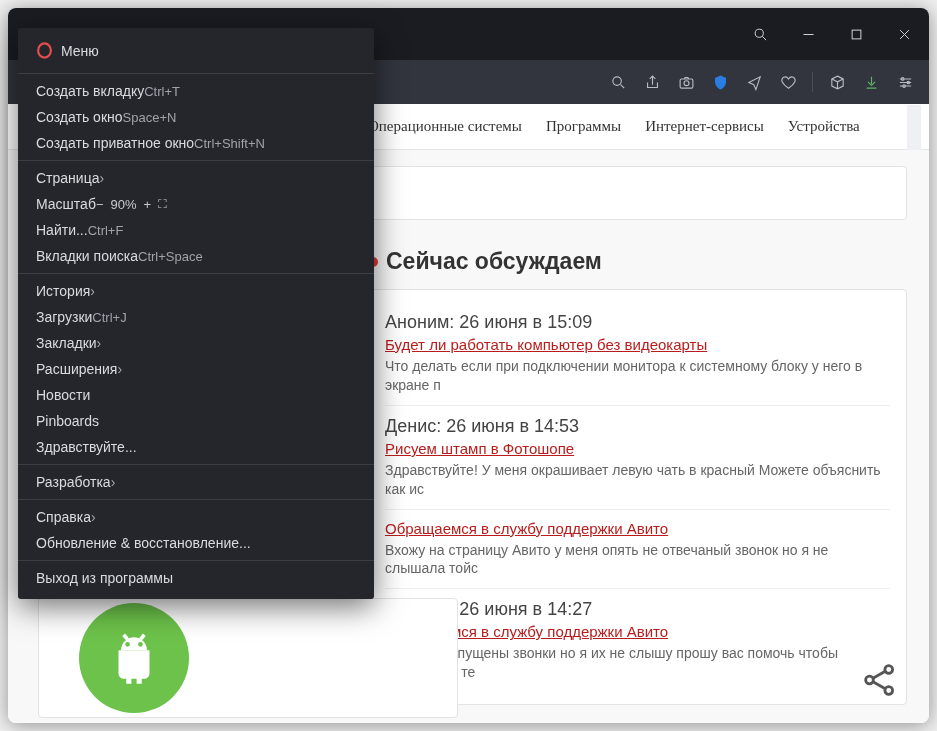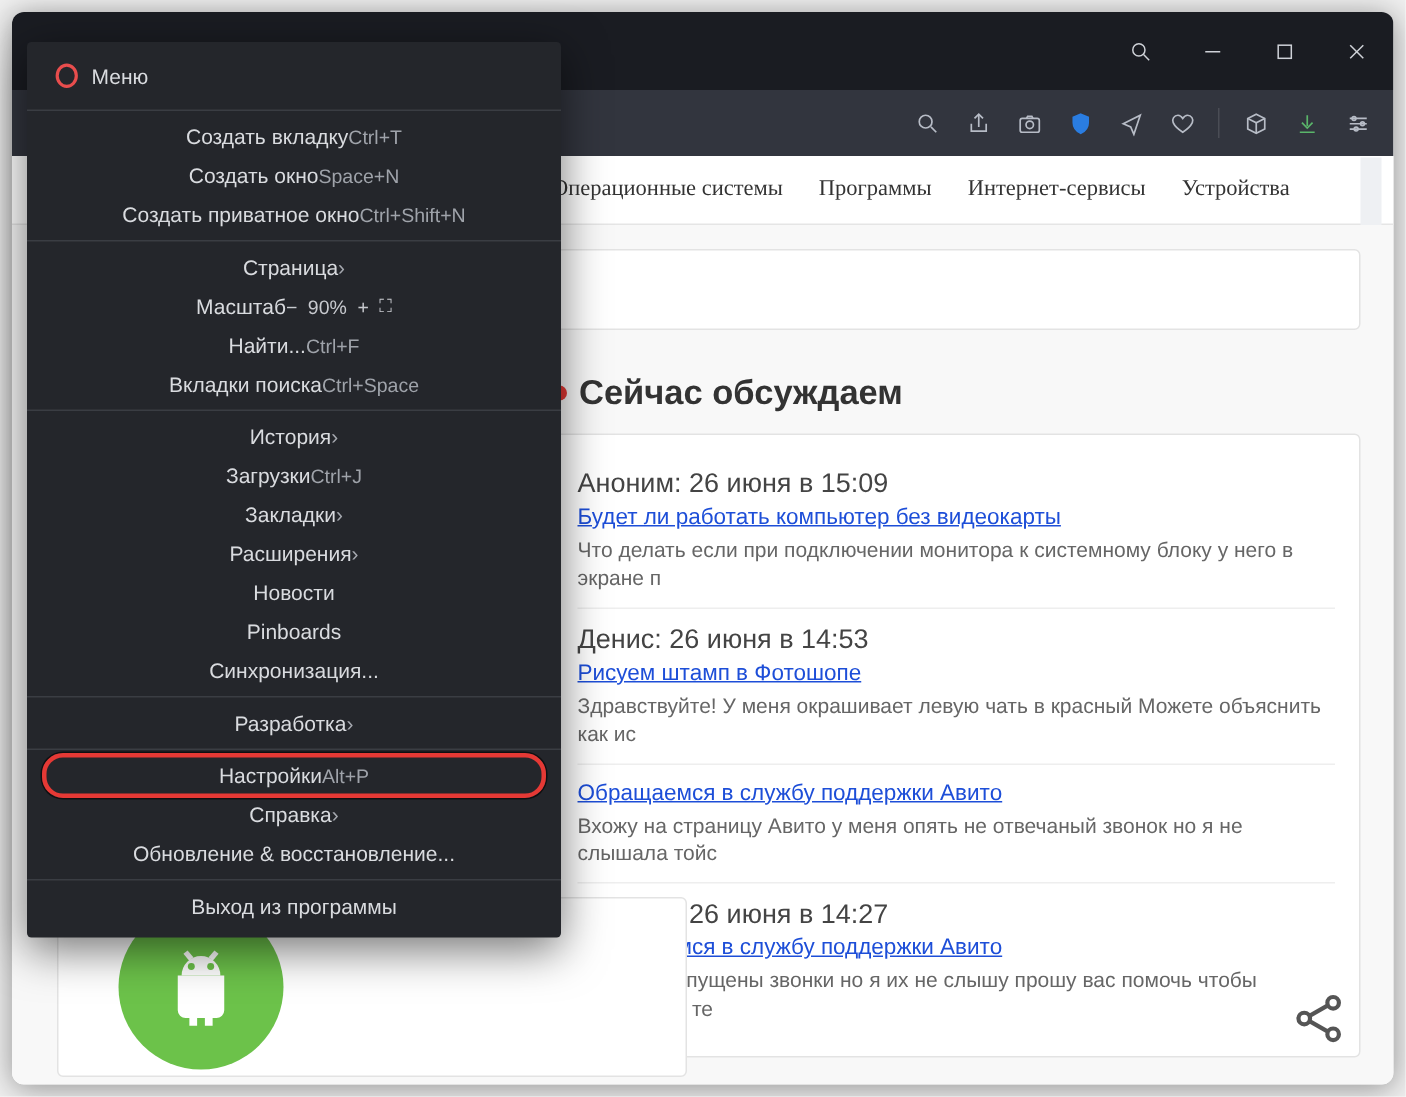--- a/index.html
+++ b/index.html
@@ -16,33 +16,33 @@
 .catbar { height:46px; background:#fff; border-bottom:1px solid #e5e5e5; display:flex; align-items:center; gap:24px; padding-left:360px; font-size:15px; color:#333; }
 .catbar .cat { color:#333;font-family:Liberation Serif, serif; }
 .content { position:relative; padding:16px 22px 0 360px; height:calc(100% - 142px); overflow:hidden; background:#f8f8f8; }
 .searchbox { background:#fff; border:1px solid #e3e3e3; border-radius:4px; height:54px; margin-bottom:28px; }
 .section-title { font-size:23px; color:#333; font-weight:700; margin-bottom:14px; display:flex; align-items:center; gap:8px; }
 .section-title .reddot { width:10px; height:10px; border-radius:50%; background:#e53935; display:inline-block; }
 .card { background:#fff; border:1px solid #e3e3e3; border-radius:4px; padding:12px 16px; }
 .post { padding:10px 0; border-bottom:1px solid #eee; }
 .post:last-child { border-bottom:none; }
 .post .author { font-size:18px; color:#444; margin-bottom:3px; }
-.post .ptitle { font-size:15px; color:#1d4ed8; text-decoration:underline; margin-bottom:4px; display:block; }
+.post .ptitle { font-size:15px; color:#b91c1c; text-decoration:underline; margin-bottom:4px; display:block; }
 .post .pbody { font-size:14px; color:#666; line-height:1.35; }
 .share { position:absolute; right:28px; bottom:18px; }
 .share svg { width:42px; height:42px; stroke:#555; fill:none; stroke-width:1.6; }
 .leftcard { position:absolute; left:30px; top:590px; width:420px; height:120px; background:#fff; border:1px solid #e3e3e3; border-radius:4px; display:flex; align-items:center; justify-content:flex-start; padding-left:40px; }
 .android { width:110px; height:110px; border-radius:50%; background:#6cc24a; display:flex; align-items:center; justify-content:center; }
 .android svg { width:62px; height:62px; fill:#fff; }
 
 .menu { position:absolute; left:18px; top:28px; width:356px; background:#24262b; border-radius:3px; box-shadow:0 8px 30px rgba(0,0,0,.55); padding:6px 0 8px; z-index:50; font-size:14px; color:#d9dbdf; }
 .menu .header { display:flex; align-items:center; gap:8px; padding:8px 18px 10px; font-size:14px; }
 .menu .header .operaicon { width:17px; height:17px; }
 .menu .sep { height:1px; background:#3a3d43; margin:4px 0; }
-.menu .item { display:flex; align-items:center; justify-content:center; padding:5px 18px; min-height:25px; }
+.menu .item { display:flex; align-items:center; justify-content:flex-start; padding:5px 18px; min-height:25px; }
 .menu .item .lab { }
 .menu .item .hint { color:#9fa3aa; font-size:13px; display:flex; align-items:center; gap:4px; }
 .menu .item .chev { color:#a5a8af; }
 .menu .item.zoom .zctl { display:flex; align-items:center; gap:7px; color:#c8cacf; font-size:13px; }
 .menu .item.highlight { position:relative; }
 .menu .hl-ring { position:absolute; left:10px; right:10px; top:-2px; bottom:-2px; border:3px solid #e53935; border-radius:14px; pointer-events:none; box-shadow:0 0 0 1px rgba(0,0,0,.6); }
 .scrollbar { position:absolute; right:8px; top:97px; bottom:8px; width:14px; background:#eef0f3; }
 </style>
 </head>
 <body>
@@ -256,33 +256,28 @@
       <span class="lab">Расширения</span>
       <span class="chev">›</span>
     </div>
   <div class="item">
       <span class="lab">Новости</span>
     </div>
   <div class="item">
       <span class="lab">Pinboards</span>
     </div>
   <div class="item">
-      <span class="lab">Синхронизация...</span>
+      <span class="lab">Здравствуйте...</span>
     </div>
   <div class="sep"></div>
   <div class="item">
       <span class="lab">Разработка</span>
       <span class="chev">›</span>
     </div>
   <div class="sep"></div>
-  <div class="item highlight">
-    <span class="lab">Настройки</span>
-      <span class="hint">Alt+P</span>
-    <div class="hl-ring"></div>
-  </div>
   <div class="item">
       <span class="lab">Справка</span>
       <span class="chev">›</span>
     </div>
   <div class="item">
       <span class="lab">Обновление &amp; восстановление...</span>
     </div>
   <div class="sep"></div>
   <div class="item">
       <span class="lab">Выход из программы</span>

